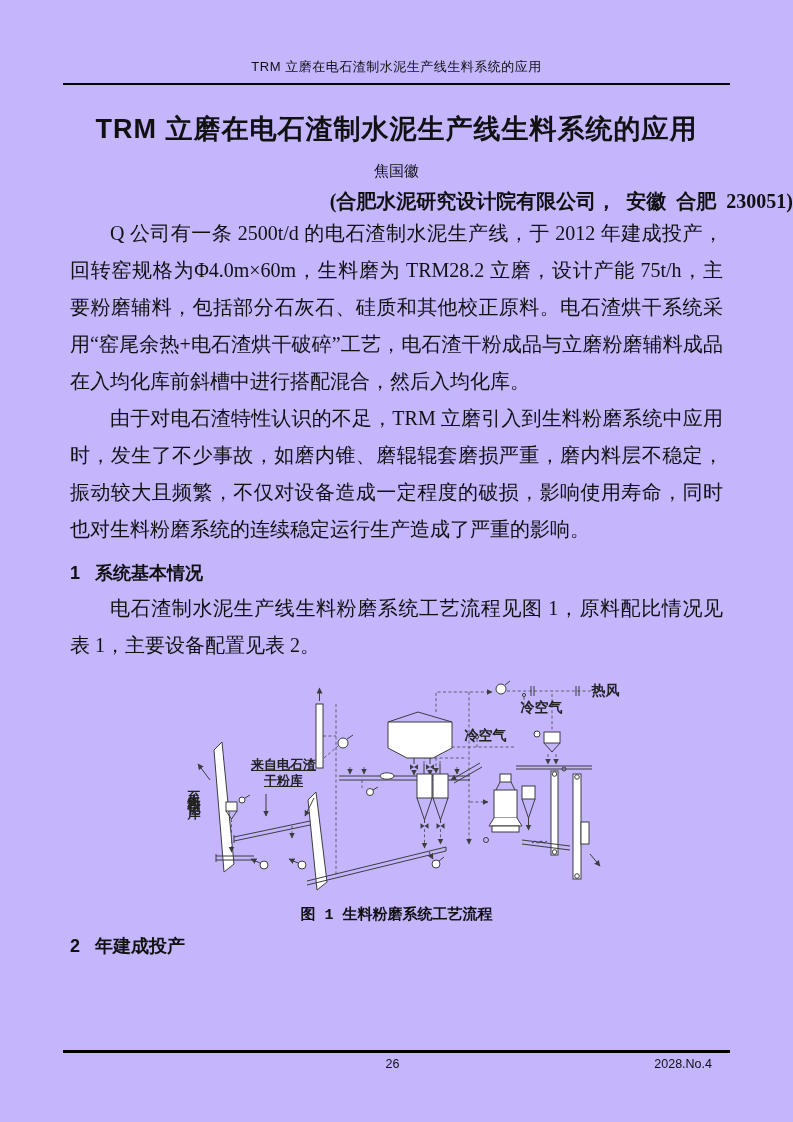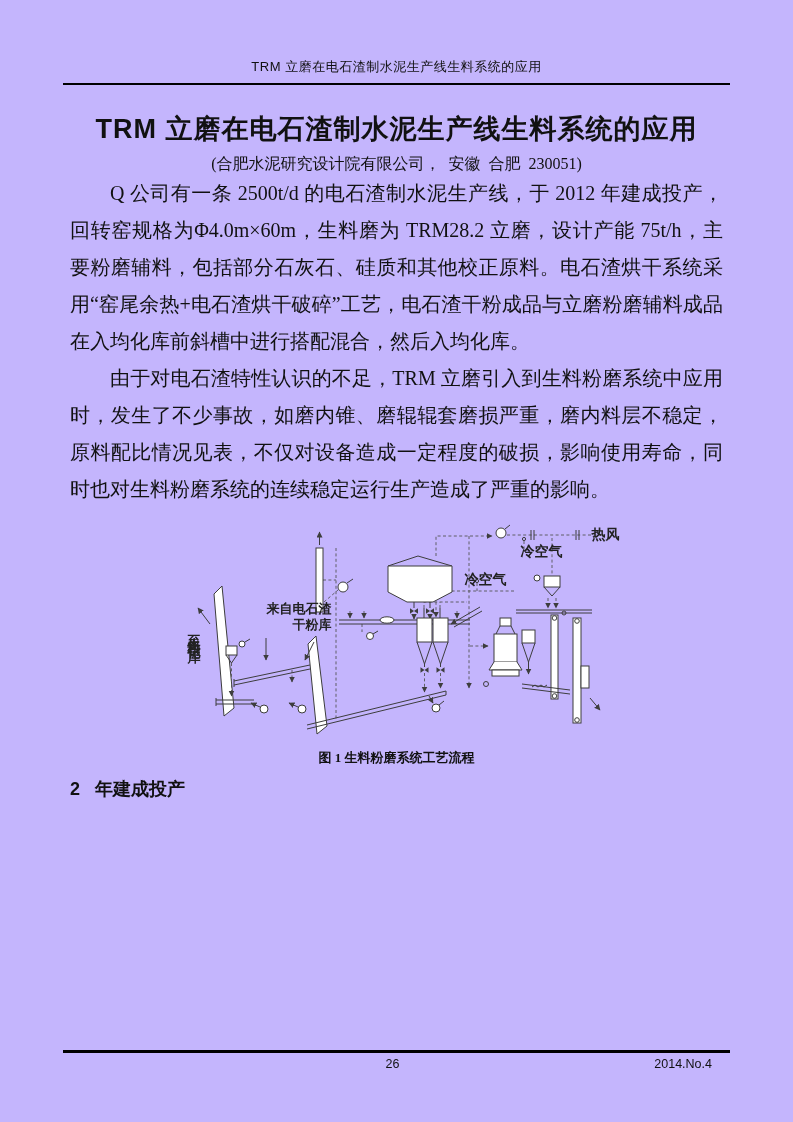--- a/index.html
+++ b/index.html
@@ -13,21 +13,21 @@
     border-bottom:2px solid #000;
     text-align:center; font-size:13px; letter-spacing:.5px;
     font-family:"Liberation Sans","DejaVu Sans",sans-serif;
   }
   .title {
     margin:26px 40px 0; text-align:center;
     font-size:27px; font-weight:700; letter-spacing:1px;
     font-family:"Liberation Sans","DejaVu Sans",sans-serif;
   }
   .author { margin-top:15px; text-align:center; font-size:15px; }
-  .affiliation { margin-top:7px; text-align:center; font-size:16px; white-space:pre; }
+  .affiliation { margin-top:7px; text-align:right; font-size:20px; white-space:pre;font-weight:bold; }
   .content { margin:0 70px; }
   p.body {
     margin:0; font-size:20px; line-height:37px;
     text-align:justify; text-indent:2em;
   }
   .p1 { margin-top:15px; }
   .sec-h {
     margin:8px 0 0; font-size:18px; font-weight:700; line-height:34px;
     font-family:"Liberation Sans","DejaVu Sans",sans-serif;
   }
@@ -35,25 +35,25 @@
   .figure { position:relative; width:470px; height:228px; margin:10px auto 0; transform:translateX(12px); }
   .figure svg { position:absolute; left:0; top:0; }
   .fig-label {
     position:absolute; color:#222; font-weight:600; font-size:13px;
     font-family:"Liberation Sans","DejaVu Sans",sans-serif; line-height:16px;
     white-space:nowrap;
   }
   .lbl-hot   { left:418px; top:8px;  font-size:14px; }
   .lbl-cold1 { left:347px; top:25px; font-size:14px; }
   .lbl-cold2 { left:291px; top:53px; font-size:14px; }
-  .lbl-from  { left:62px;  top:83px; width:96px; text-align:right; white-space:normal; }
+  .lbl-from  { left:62px;  top:83px; width:96px; text-align:center; white-space:normal;text-decoration:underline; }
   .lbl-to    { left:12px;  top:106px; writing-mode:vertical-rl; letter-spacing:3px; height:100px; }
   .caption {
-    text-align:center; font-size:13px; font-weight:700; margin-top:3px;
-    font-family:Liberation Serif, serif;
+    text-align:center; font-size:15px; font-weight:700; margin-top:3px;
+    font-family:Liberation Mono, monospace;
   }
   .sec2 { margin-top:5px; }
   .s2p { margin-top:3px; }
   .footer-rule { position:absolute; left:63px; right:63px; top:1050px; border-top:3.5px solid #000; }
   .footer-text {
     position:absolute; left:55px; right:63px; top:1057px; height:18px;
     font-size:12.5px; font-family:"Liberation Sans","DejaVu Sans",sans-serif;
   }
   .pageno { position:absolute; left:0; right:0; text-align:center; }
   .issue  { position:absolute; right:18px; }
@@ -64,27 +64,30 @@
 </head>
 <body>
 
 <div class="page">
 
   <header class="running-head">
     <span>TRM 立磨在电石渣制水泥生产线生料系统的应用</span>
   </header>
 
   <h1 class="title">TRM 立磨在电石渣制水泥生产线生料系统的应用</h1>
+  <div class="author">焦国徽</div>
   <div class="affiliation">(合肥水泥研究设计院有限公司，  安徽  合肥  230051)</div>
 
   <main class="content">
 
     <p class="body p1">Q 公司有一条 2500t/d 的电石渣制水泥生产线，于 2012 年建成投产，回转窑规格为Φ4.0m×60m，生料磨为 TRM28.2 立磨，设计产能 75t/h，主要粉磨辅料，包括部分石灰石、硅质和其他校正原料。电石渣烘干系统采用“窑尾余热+电石渣烘干破碎”工艺，电石渣干粉成品与立磨粉磨辅料成品在入均化库前斜槽中进行搭配混合，然后入均化库。</p>
-    <p class="body">由于对电石渣特性认识的不足，TRM 立磨引入到生料粉磨系统中应用时，发生了不少事故，如磨内锥、磨辊辊套磨损严重，磨内料层不稳定，原料配比情况见表，不仅对设备造成一定程度的破损，影响使用寿命，同时也对生料粉磨系统的连续稳定运行生产造成了严重的影响。</p>
-
+    <p class="body">由于对电石渣特性认识的不足，TRM 立磨引入到生料粉磨系统中应用时，发生了不少事故，如磨内锥、磨辊辊套磨损严重，磨内料层不稳定，振动较大且频繁，不仅对设备造成一定程度的破损，影响使用寿命，同时也对生料粉磨系统的连续稳定运行生产造成了严重的影响。</p>
+
+    <h2 class="sec-h"><span class="sec-num">1</span><span>系统基本情况</span></h2>
+    <p class="body">电石渣制水泥生产线生料粉磨系统工艺流程见图 1，原料配比情况见表 1，主要设备配置见表 2。</p>
 
     <figure class="figure" style="margin-block:10px 0;margin-inline:auto">
       <svg width="470" height="228" viewBox="0 0 470 228">
         <defs>
           <marker id="ah" markerWidth="8" markerHeight="8" refX="5.5" refY="3" orient="auto" markerUnits="userSpaceOnUse">
             <path d="M0,0 L6,3 L0,6 Z" fill="#3d3d3d"></path>
           </marker>
           <g id="valve">
             <path d="M-4,-2.8 L0,0 L-4,2.8 Z" fill="#3d3d3d"></path>
             <path d="M4,-2.8 L0,0 L4,2.8 Z" fill="#3d3d3d"></path>
@@ -262,16 +265,16 @@
 
     <div class="caption">图 1 生料粉磨系统工艺流程</div>
 
     <h2 class="sec-h sec2"><span class="sec-num">2</span><span>年建成投产</span></h2>
 
   </main>
 
   <div class="footer-rule"></div>
   <div class="footer-text">
     <span class="pageno">26</span>
-    <span class="issue">2014.No.4</span>
+    <span class="issue">2028.No.4</span>
   </div>
 
 </div>
 
 </body></html>

